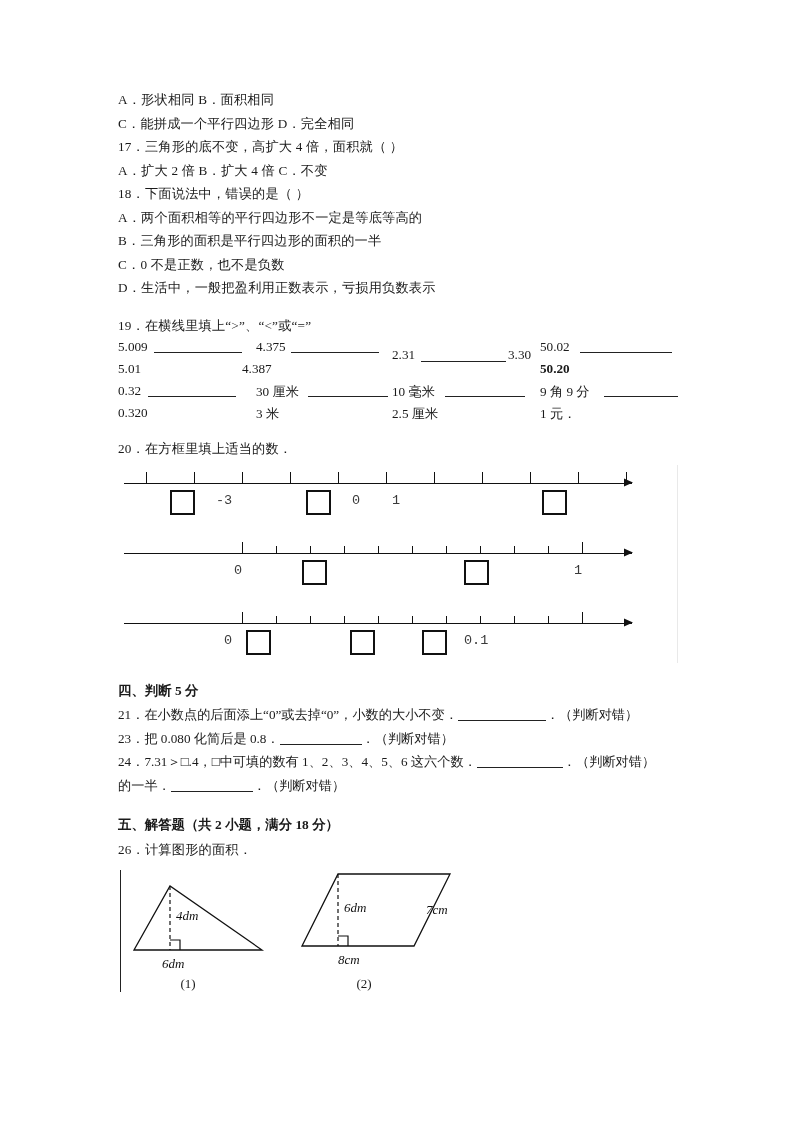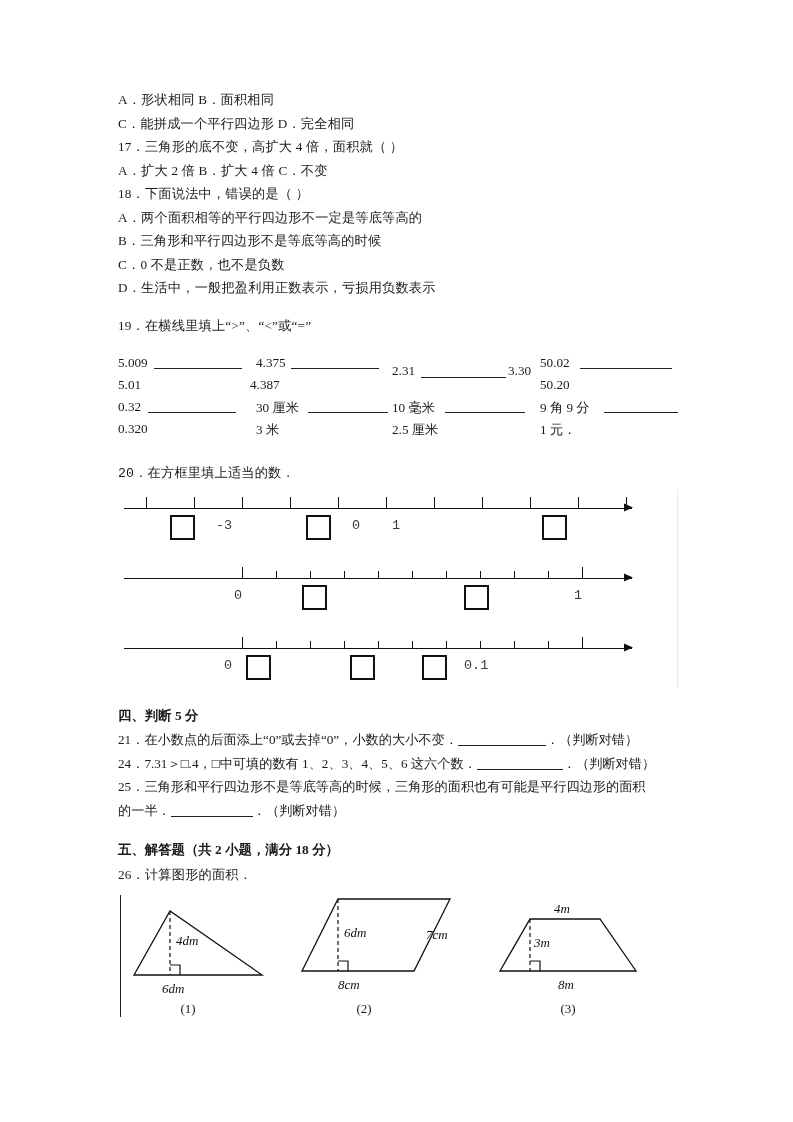--- a/index.html
+++ b/index.html
@@ -36,21 +36,21 @@
   .sec-head {
     font-size: 13.4px;
     line-height: 23.5px;
     font-weight: bold;
     margin-top: 16px;
     margin-bottom: 1px;
   }
   .spacer-md { height: 14px; }
 
   
-  .cmp-block { margin-top: 18px; }
+  .cmp-block { margin-top: 2px; }
   .cmp-row {
     position: relative;
     height: 22px;
     font-size: 13.2px;
   }
   .cmp-cell {
     position: absolute;
     white-space: nowrap;
   }
   .blank-ul {
@@ -158,21 +158,21 @@
 
 <div class="page">
   <div class="content">
 
     <div class="line">A．形状相同 B．面积相同</div>
     <div class="line">C．能拼成一个平行四边形 D．完全相同</div>
     <div class="line">17．三角形的底不变，高扩大 4 倍，面积就（      ）</div>
     <div class="line">A．扩大 2 倍 B．扩大 4 倍 C．不变</div>
     <div class="line">18．下面说法中，错误的是（      ）</div>
     <div class="line">A．两个面积相等的平行四边形不一定是等底等高的</div>
-    <div class="line">B．三角形和平行四边形不是等底等高的时候</div>
+    <div class="line">B．三角形的面积是平行四边形的面积的一半</div>
     <div class="line">C．0 不是正数，也不是负数</div>
     <div class="line">D．生活中，一般把盈利用正数表示，亏损用负数表示</div>
 
     <div class="spacer-md"></div>
 
     <div class="line">19．在横线里填上“&gt;”、“&lt;”或“=”</div>
 
     <div class="cmp-block">
       <div class="cmp-row">
         <span class="cmp-cell" style="left:0px;">5.009</span>
@@ -184,22 +184,22 @@
         <span class="cmp-cell" style="left:274px;top:8px;">2.31</span>
         <span class="blank-ul" style="position:absolute;left:303px;top:11px;width:85px;"></span>
         <span class="cmp-cell" style="left:390px;top:8px;">3.30</span>
 
         <span class="cmp-cell" style="left:422px;">50.02</span>
         <span class="blank-ul" style="position:absolute;left:462px;top:2px;width:92px;"></span>
       </div>
 
       <div class="cmp-row">
         <span class="cmp-cell" style="left:0px;">5.01</span>
-        <span class="cmp-cell" style="left:132px;">4.387</span>
-        <span class="cmp-cell" style="left:422px;">50.20</span>
+        <span class="cmp-cell" style="left:124px;">4.387</span>
+        <span class="cmp-cell" style="left:422px;font-weight:bold;">50.20</span>
       </div>
 
       <div class="cmp-row">
         <span class="cmp-cell" style="left:0px;">0.32</span>
         <span class="blank-ul" style="position:absolute;left:30px;top:2px;width:88px;"></span>
 
         <span class="cmp-cell" style="left:138px;">30 厘米</span>
         <span class="blank-ul" style="position:absolute;left:190px;top:2px;width:80px;"></span>
 
         <span class="cmp-cell" style="left:274px;">10 毫米</span>
@@ -210,21 +210,21 @@
       </div>
 
       <div class="cmp-row">
         <span class="cmp-cell" style="left:0px;">0.320</span>
         <span class="cmp-cell" style="left:138px;">3 米</span>
         <span class="cmp-cell" style="left:274px;">2.5 厘米</span>
         <span class="cmp-cell" style="left:422px;">1 元．</span>
       </div>
     </div>
 
-    <div class="line" style="margin-top:19px;font-family:Liberation Mono, monospace;">20．在方框里填上适当的数．</div>
+    <div class="line" style="margin-top:10px;">20．在方框里填上适当的数．</div>
 
     <div class="numlines">
 
       <div class="nl" style="top:6px;">
         <div class="axis"></div>
         <div class="arrow"></div>
         <div class="tick tall" style="left:22px;"></div>
         <div class="tick tall" style="left:70px;"></div>
         <div class="tick tall" style="left:118px;"></div>
         <div class="tick tall" style="left:166px;"></div>
@@ -284,23 +284,25 @@
         <div class="nlabel" style="left:340px;">0.1</div>
       </div>
     </div>
 
     <div class="sec-head">四、判断 5 分</div>
 
     <div class="tf-line">
       <span>21．在小数点的后面添上“0”或去掉“0”，小数的大小不变．</span><span class="q-ul" style="width:88px;"></span><span>．（判断对错）</span>
     </div>
     <div class="tf-line">
+      <span>23．把 0.080 化简后是 0.8．</span><span class="q-ul" style="width:82px;"></span><span>．（判断对错）</span>
+    </div>
+    <div class="tf-line">
       <span>24．7.31＞□.4，□中可填的数有 1、2、3、4、5、6 这六个数．</span><span class="q-ul" style="width:86px;"></span><span>．（判断对错）</span>
     </div>
-    <div class="tf-line">25．三角形和平行四边形不是等底等高的时候，三角形的面积也有可能是平行四边形的面积</div>
     <div class="tf-line">
       <span>的一半．</span><span class="q-ul" style="width:82px;"></span><span>．（判断对错）</span>
     </div>
 
     <div class="sec-head">五、解答题（共 2 小题，满分 18 分）</div>
     <div class="line">26．计算图形的面积．</div>
 
     <div class="figures">
       <div class="leftrule"></div>
 
@@ -320,27 +322,16 @@
           <polygon points="4,82 40,10 152,10 116,82" fill="none" stroke="#111" stroke-width="1.3"></polygon>
           <line x1="40" y1="10" x2="40" y2="82" stroke="#111" stroke-width="1.2" stroke-dasharray="4,3"></line>
           <polyline points="40,72 50,72 50,82" fill="none" stroke="#111" stroke-width="1.2"></polyline>
           <text x="46" y="48">6dm</text>
           <text x="128" y="50">7cm</text>
           <text x="40" y="100">8cm</text>
         </svg>
         <div class="figcap" style="left:46px; top:112px;">(2)</div>
       </div>
 
-      <div class="fig" style="left:368px;">
-        <svg width="172" height="112" viewBox="0 0 172 112">
-          <polygon points="14,82 44,30 114,30 150,82" fill="none" stroke="#111" stroke-width="1.3"></polygon>
-          <line x1="44" y1="30" x2="44" y2="82" stroke="#111" stroke-width="1.2" stroke-dasharray="4,3"></line>
-          <polyline points="44,72 54,72 54,82" fill="none" stroke="#111" stroke-width="1.2"></polyline>
-          <text x="68" y="24">4m</text>
-          <text x="48" y="58">3m</text>
-          <text x="72" y="100">8m</text>
-        </svg>
-        <div class="figcap" style="left:62px; top:112px;">(3)</div>
-      </div>
     </div>
 
   </div>
 </div>
 
 </body></html>

